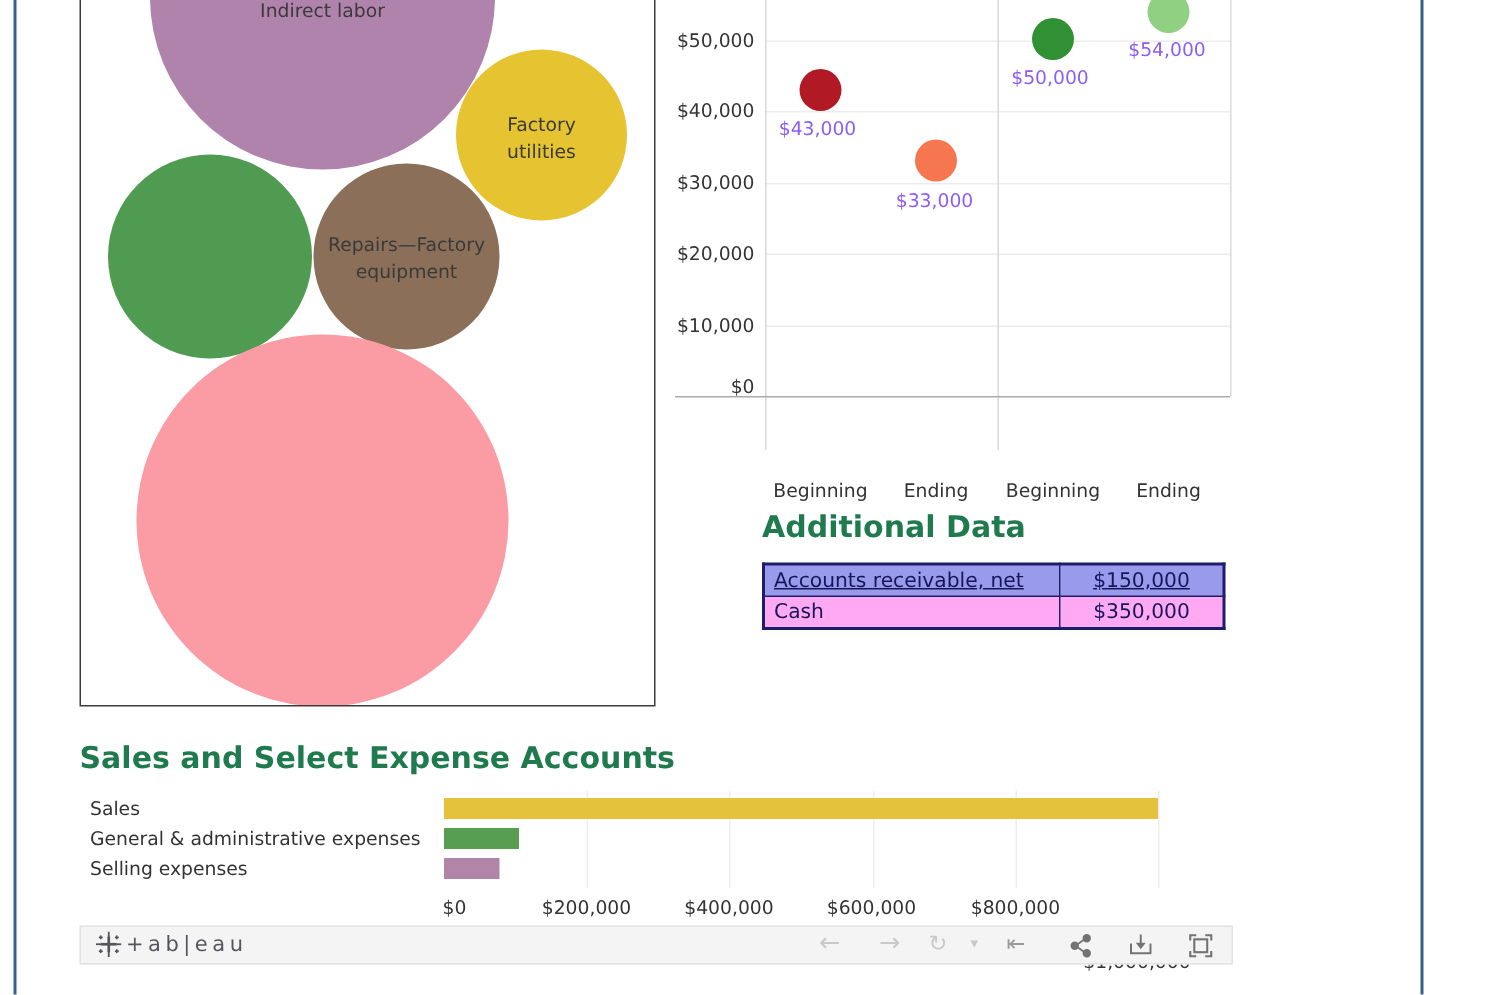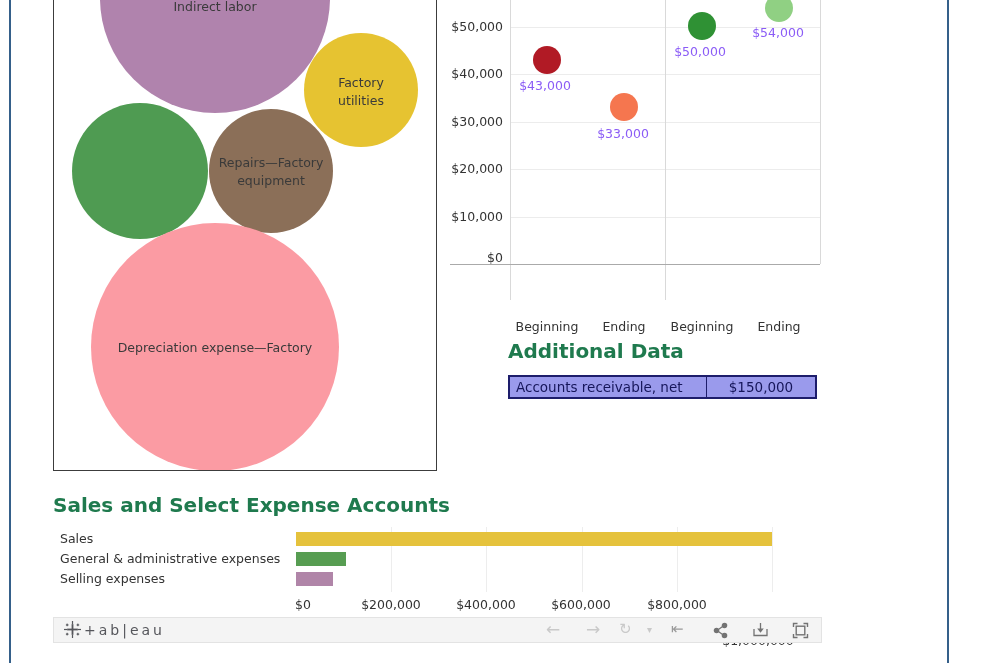--- a/index.html
+++ b/index.html
@@ -42,21 +42,20 @@
 <div class="hline" style="left:53px;top:470px;width:384px;height:1px;background:#3c3c3c;"></div>
 <div id="bubble-clip" class="abs" style="left:54px;top:0;width:382px;height:470px;overflow:hidden;">
     <div class="bubble" style="left: 46px; top: -117px; width: 230px; height: 230px; background: rgb(176, 131, 173);"></div>
     <div class="bubble-label" style="left: 96px; top: -2px; width: 130px;">Indirect labor</div>
     <div class="bubble" style="left: 250px; top: 33px; width: 114px; height: 114px; background: rgb(230, 195, 49);"></div>
     <div class="bubble-label" style="left: 267px; top: 74px; width: 80px;">Factory utilities</div>
     <div class="bubble" style="left: 18px; top: 103px; width: 136px; height: 136px; background: rgb(79, 155, 82);"></div>
     <div class="bubble" style="left: 155px; top: 109px; width: 124px; height: 124px; background: rgb(139, 111, 88);"></div>
     <div class="bubble-label" style="left: 156px; top: 154px; width: 122px;">Repairs—Factory equipment</div>
     <div class="bubble" style="left: 37px; top: 223px; width: 248px; height: 248px; background: rgb(251, 155, 163);"></div>
-    <div class="bubble-label" style="left: 41px; top: 339px; width: 240px;">Depreciation expense—Factory</div>
   </div>
 
 <div id="scatter-layer" class="abs" style="left:0;top:0;width:1001px;height:663px;pointer-events:none;">
     <div class="hline" style="left: 510px; top: 27px; width: 310px; height: 1px; background: rgb(236, 236, 236);"></div>
     <div class="hline" style="left: 510px; top: 74px; width: 310px; height: 1px; background: rgb(236, 236, 236);"></div>
     <div class="hline" style="left: 510px; top: 122px; width: 310px; height: 1px; background: rgb(236, 236, 236);"></div>
     <div class="hline" style="left: 510px; top: 169px; width: 310px; height: 1px; background: rgb(236, 236, 236);"></div>
     <div class="hline" style="left: 510px; top: 217px; width: 310px; height: 1px; background: rgb(236, 236, 236);"></div>
     <div class="vline" style="left: 510px; top: 0px; width: 1px; height: 300px; background: rgb(217, 217, 217);"></div>
     <div class="vline" style="left: 665px; top: 0px; width: 1px; height: 300px; background: rgb(217, 217, 217);"></div>
@@ -78,23 +77,27 @@
     <div class="anno" style="left: 588px; top: 126px; width: 70px;">$33,000</div>
     <div class="pt" style="left: 688px; top: 12px; width: 28px; height: 28px; background: rgb(47, 145, 52); pointer-events: auto;"></div>
     <div class="anno" style="left: 665px; top: 44px; width: 70px;">$50,000</div>
     <div class="pt" style="left: 765px; top: -6px; width: 28px; height: 28px; background: rgb(144, 208, 131); pointer-events: auto;"></div>
     <div class="anno" style="left: 743px; top: 25px; width: 70px;">$54,000</div>
   </div>
 
 <div class="chart-title" style="left:508px;top:340px;width:302px;color:#1f7a4e;">Additional Data</div>
 <table id="adtable" style="border-color: rgb(29, 29, 107);">
     <tbody id="adbody">
-      <tr style="background: rgb(154, 154, 236); color: rgb(22, 22, 90);">
+      <tr style="background: rgb(154, 154, 236); color: rgb(22, 22, 90); text-decoration: underline;">
         <td class="lbl">Accounts receivable, net</td>
         <td class="val">$150,000</td>
+      </tr>
+      <tr style="background: rgb(255, 169, 242); color: rgb(22, 22, 90);">
+        <td class="lbl">Cash</td>
+        <td class="val">$350,000</td>
       </tr>
     </tbody>
   </table>
 
 <div class="chart-title" style="left:53px;top:494px;width:742px;color:#1f7a4e;">Sales and Select Expense Accounts</div>
 <div id="bar-layer" class="abs" style="left:0;top:0;width:1001px;height:663px;pointer-events:none;">
     <div class="vline" style="left: 391px; top: 527px; width: 1px; height: 65px; background: rgb(237, 237, 237);"></div>
     <div class="vline" style="left: 486px; top: 527px; width: 1px; height: 65px; background: rgb(237, 237, 237);"></div>
     <div class="vline" style="left: 582px; top: 527px; width: 1px; height: 65px; background: rgb(237, 237, 237);"></div>
     <div class="vline" style="left: 677px; top: 527px; width: 1px; height: 65px; background: rgb(237, 237, 237);"></div>

